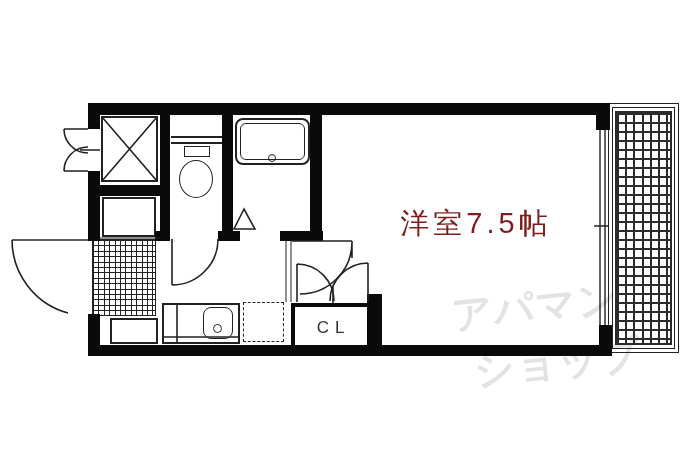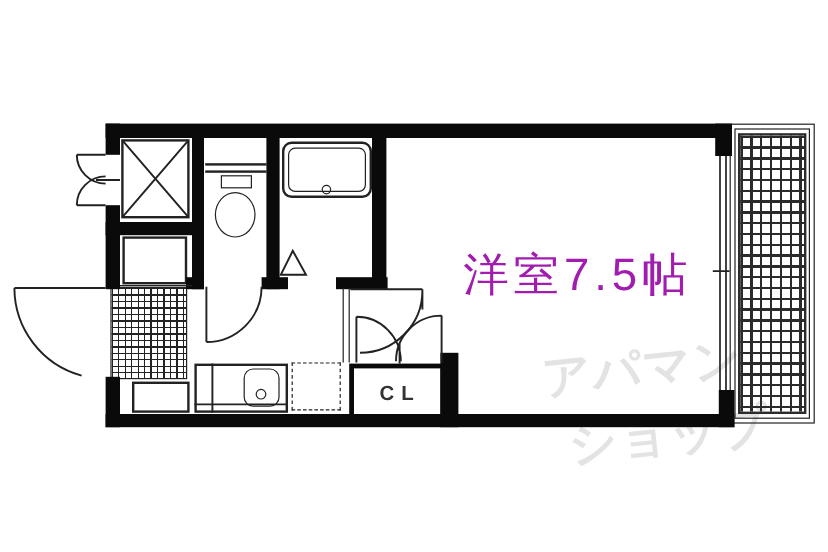--- a/index.html
+++ b/index.html
@@ -10,28 +10,28 @@
   .abs{position:absolute;}
   .wall{position:absolute;background:#0a0a0a;z-index:4;}
   .fx{position:absolute;z-index:3;box-sizing:border-box;border:2px solid #222;background:transparent;}
   .fx1{position:absolute;z-index:3;box-sizing:border-box;border:1.5px solid #222;background:transparent;}
   svg.lines{position:absolute;left:0;top:0;z-index:5;}
   .watermark{
     position:absolute;z-index:1;color:#e3e3e3;font-weight:700;font-size:40px;
     letter-spacing:1px;transform:rotate(-6deg);transform-origin:left center;white-space:nowrap;
   }
   .room-label{
-    position:absolute;z-index:6;color:#a21caf;font-size:38px;font-weight:500;
+    position:absolute;z-index:6;color:#7f1d1d;font-size:29px;font-weight:500;
     letter-spacing:4px;text-align:center;white-space:nowrap;
   }
   .cl-box{
     position:absolute;z-index:3;box-sizing:border-box;background:#fff;border:4px solid #0a0a0a;
     display:flex;align-items:center;justify-content:center;
   }
-  .cl-label{color:#333;font-size:17px;letter-spacing:6px;font-weight:700;padding-left:5px;}
+  .cl-label{color:#333;font-size:17px;letter-spacing:6px;font-weight:400;padding-left:5px;}
   .grid-entrance{
     position:absolute;z-index:2;box-sizing:border-box;border:1px solid #222;
     background-image:
       repeating-linear-gradient(to right,#222 0 1px,transparent 1px 5.4px),
       repeating-linear-gradient(to bottom,#222 0 1px,transparent 1px 5.4px);
   }
   .grid-balcony{
     position:absolute;z-index:2;box-sizing:border-box;border:2px solid #2b2b2b;
     background-image:
       repeating-linear-gradient(to right,#2b2b2b 0 2px,transparent 2px 8.2px),

